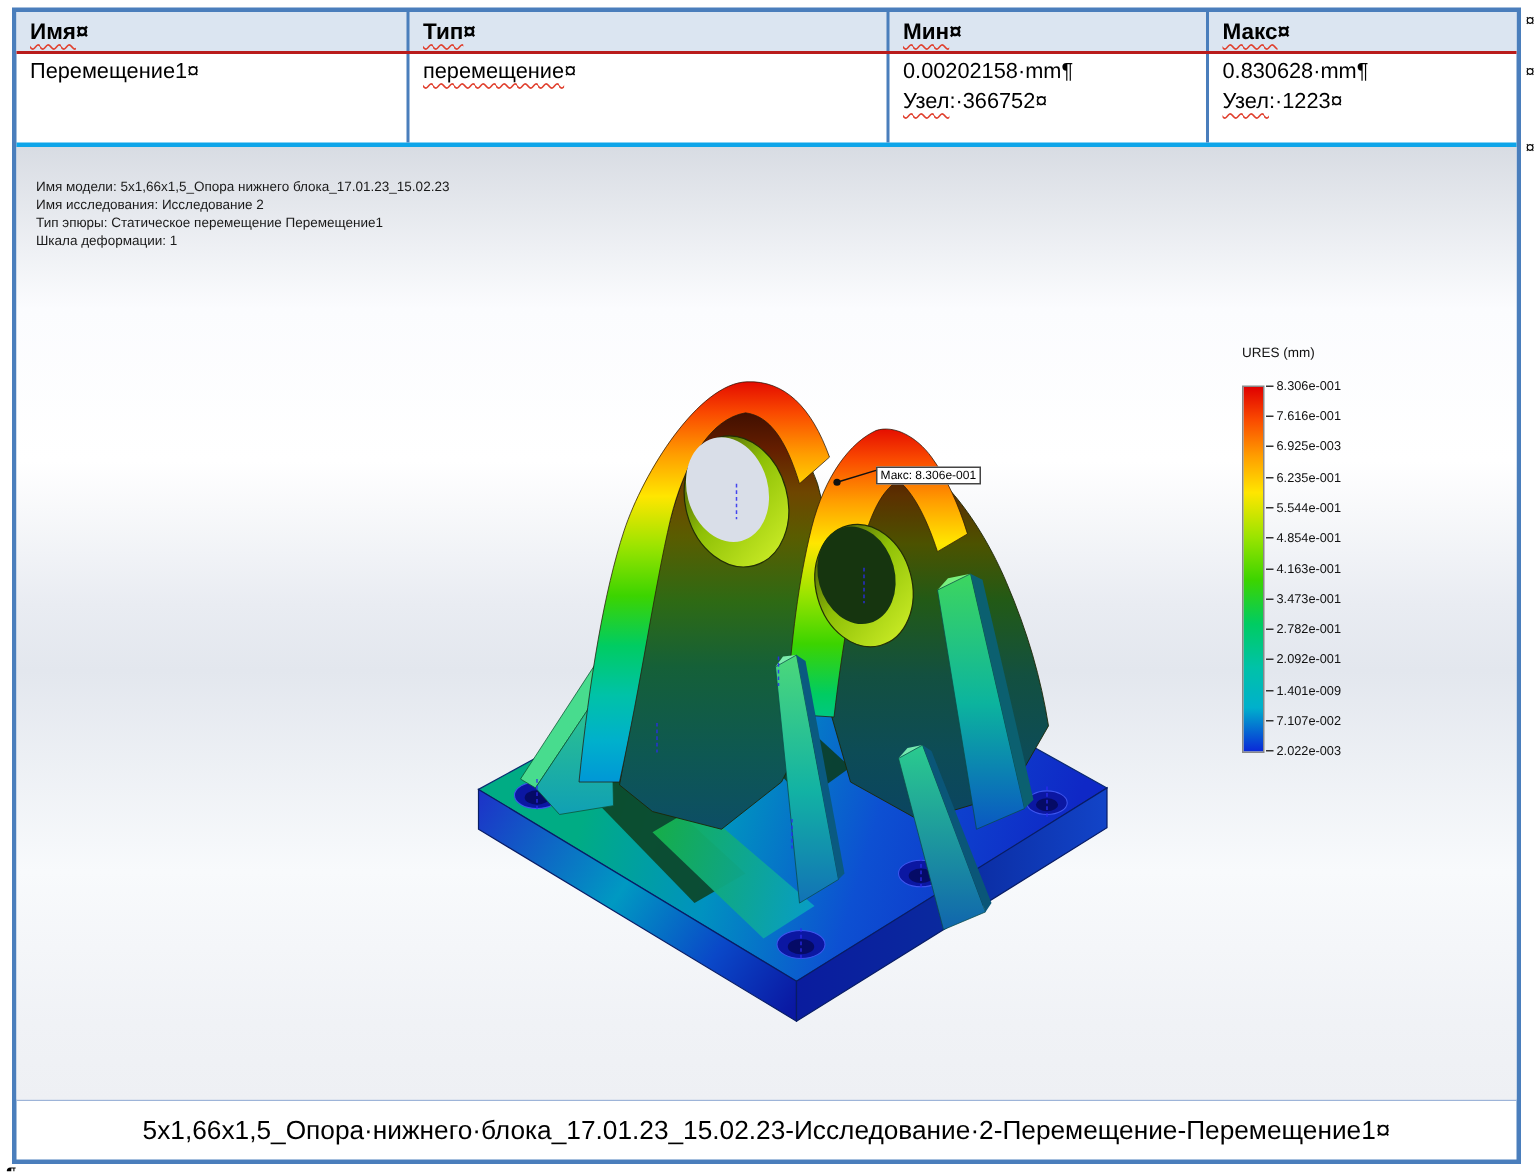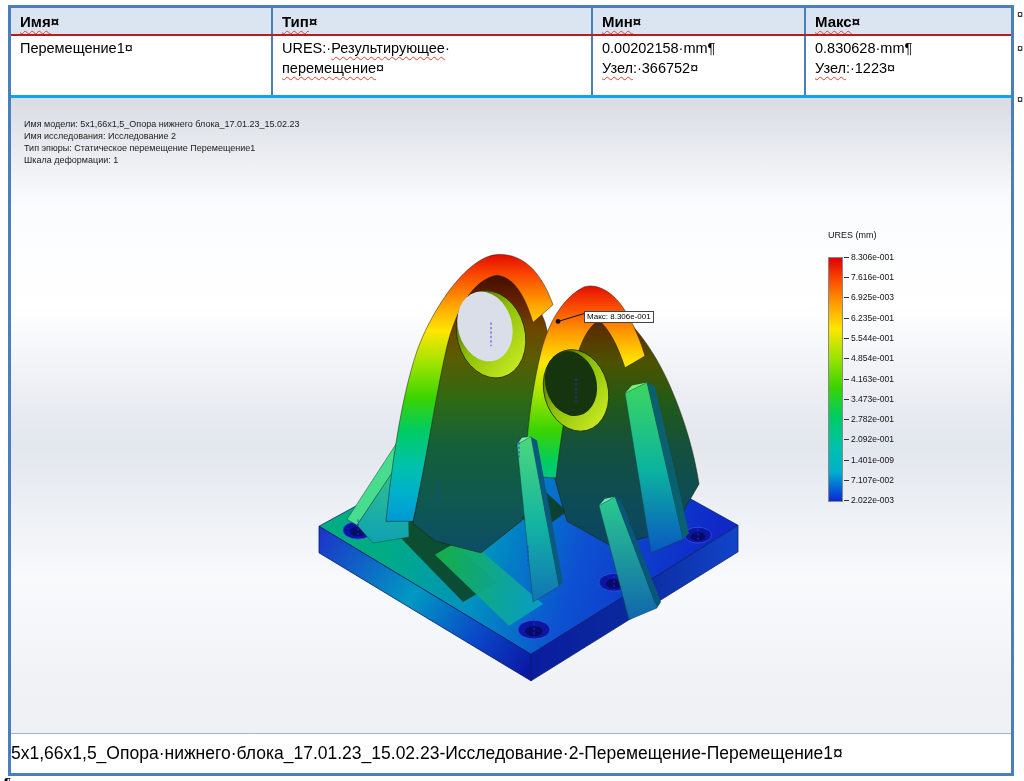--- a/index.html
+++ b/index.html
@@ -30,21 +30,21 @@
   .lbar{position:absolute;left:817px;top:159px;width:15px;height:245px;border:1px solid #888;
         box-sizing:border-box;
         background:linear-gradient(180deg,#e00000 0%,#fa4a00 9%,#ff9e00 19%,#ffe600 29%,
                    #9ce400 41%,#3cd400 53%,#00cc62 65%,#00c2a8 77%,#00b0cc 88%,#0a28d8 100%);}
   .lgv{position:absolute;left:840px;width:70px;font-size:8.5px;color:#111;line-height:10px;}
   .lgv::before{content:"";position:absolute;left:-7px;top:5px;width:5px;height:1px;background:#333;}
   .maxlab{position:absolute;left:573px;top:213px;font-size:8px;line-height:10px;color:#000;
           background:#fff;border:1px solid #444;padding:0 2px;white-space:nowrap;}
   
   .cap{height:39px;border-top:1px solid #9db4d8;display:flex;align-items:center;
-       justify-content:flex-start;font-size:17.5px;}
+       justify-content:center;font-size:17.5px;}
   
   .edge-mark{position:absolute;left:1017px;font-size:11px;color:#000;}
   .pilcrow-bottom{position:absolute;left:4px;top:775px;font-size:13px;color:#000;}
 </style>
 </head>
 <body>
 
 <div class="page">
 
   <div class="tbl">
@@ -62,21 +62,20 @@
       <div class="c c4">
         <span class="sq">Макс</span><span class="mk">¤</span>
       </div>
     </div>
 
     <div class="row data">
       <div class="c c1">
         <span>Перемещение1</span><span class="mk">¤</span>
       </div>
       <div class="c c2">
-        <div><span>URES:·</span><span class="sq">Результирующее</span><span>·</span></div>
         <div><span class="sq">перемещение</span><span class="mk">¤</span></div>
       </div>
       <div class="c c3">
         <div><span>0.00202158·mm</span><span class="mk">¶</span></div>
         <div><span class="sq">Узел</span><span>:·366752</span><span class="mk">¤</span></div>
       </div>
       <div class="c c4">
         <div><span>0.830628·mm</span><span class="mk">¶</span></div>
         <div><span class="sq">Узел</span><span>:·1223</span><span class="mk">¤</span></div>
       </div>

